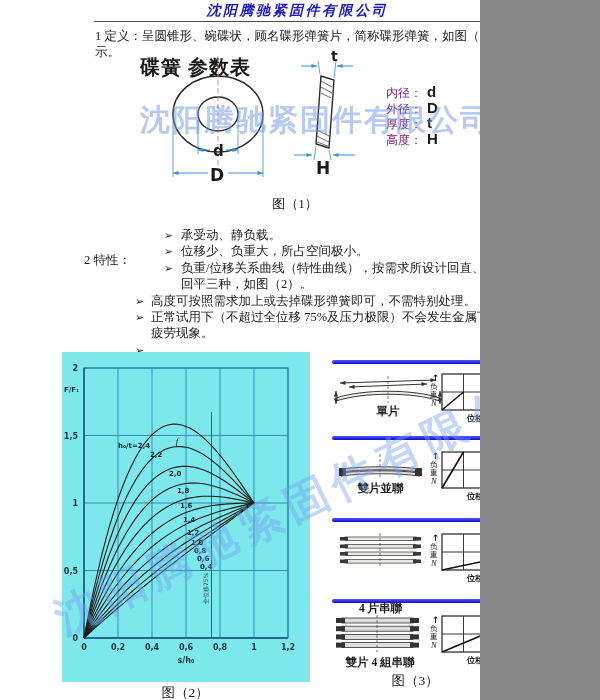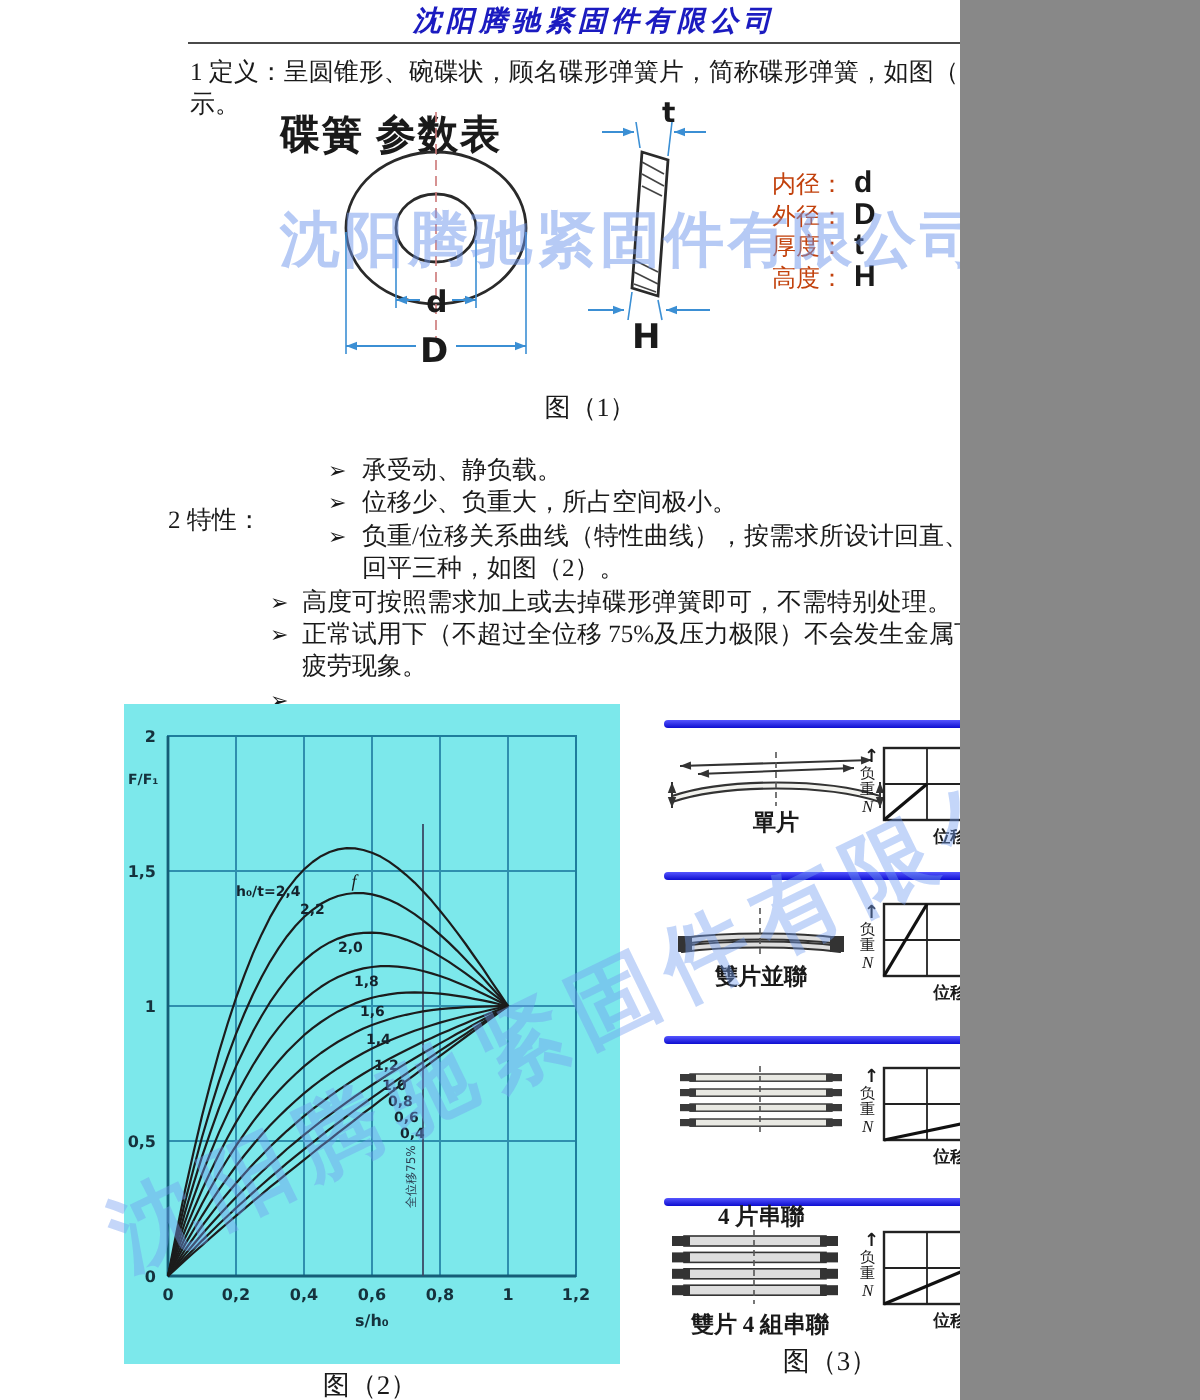--- a/index.html
+++ b/index.html
@@ -6,21 +6,21 @@
   .page{position:relative;width:480px;height:700px;background:#ffffff;overflow:hidden;
         font-family:"Liberation Serif","DejaVu Serif",serif;color:#1a1a1a;}
   .company{position:absolute;top:2px;right:92px;font-size:14px;font-weight:bold;font-style:italic;
            color:#1b1bc0;letter-spacing:2.5px;white-space:nowrap;}
   .hrule{position:absolute;left:94px;top:21px;width:417px;border-top:1.5px solid #4a4a4a;}
   .definition{position:absolute;left:95px;top:28px;width:436px;font-size:12.5px;line-height:16px;}
   .fig1-title{position:absolute;left:140px;top:54px;font-size:20px;font-weight:bold;letter-spacing:1px;}
   .fig1-svg{position:absolute;left:100px;top:50px;}
   .params{position:absolute;left:386px;top:83px;}
   .params .prow{height:15.5px;display:flex;align-items:baseline;}
-  .params .plabel{font-size:12px;color:#c2410c;}
+  .params .plabel{font-size:12px;color:#701a75;}
   .params .pvalue{font-size:15px;font-weight:bold;margin-left:5px;font-family:"Liberation Sans","DejaVu Sans",sans-serif;}
   .fig1-caption{position:absolute;left:245px;top:195px;width:100px;text-align:center;font-size:13px;}
   .feat-head{position:absolute;left:84px;top:212px;font-size:12.5px;margin-top:40px;}
   .features{position:absolute;left:85px;top:227px;width:442px;font-size:12.5px;line-height:16.4px;}
   .fi{position:relative;}
   .fi.ind2{padding-left:96px;}
   .fi.ind1{padding-left:66px;}
   .fi .bk{position:absolute;top:1px;font-size:11px;font-family:"DejaVu Sans",sans-serif;}
   .fi.ind2 .bk{left:79px;}
   .fi.ind1 .bk{left:50px;}

